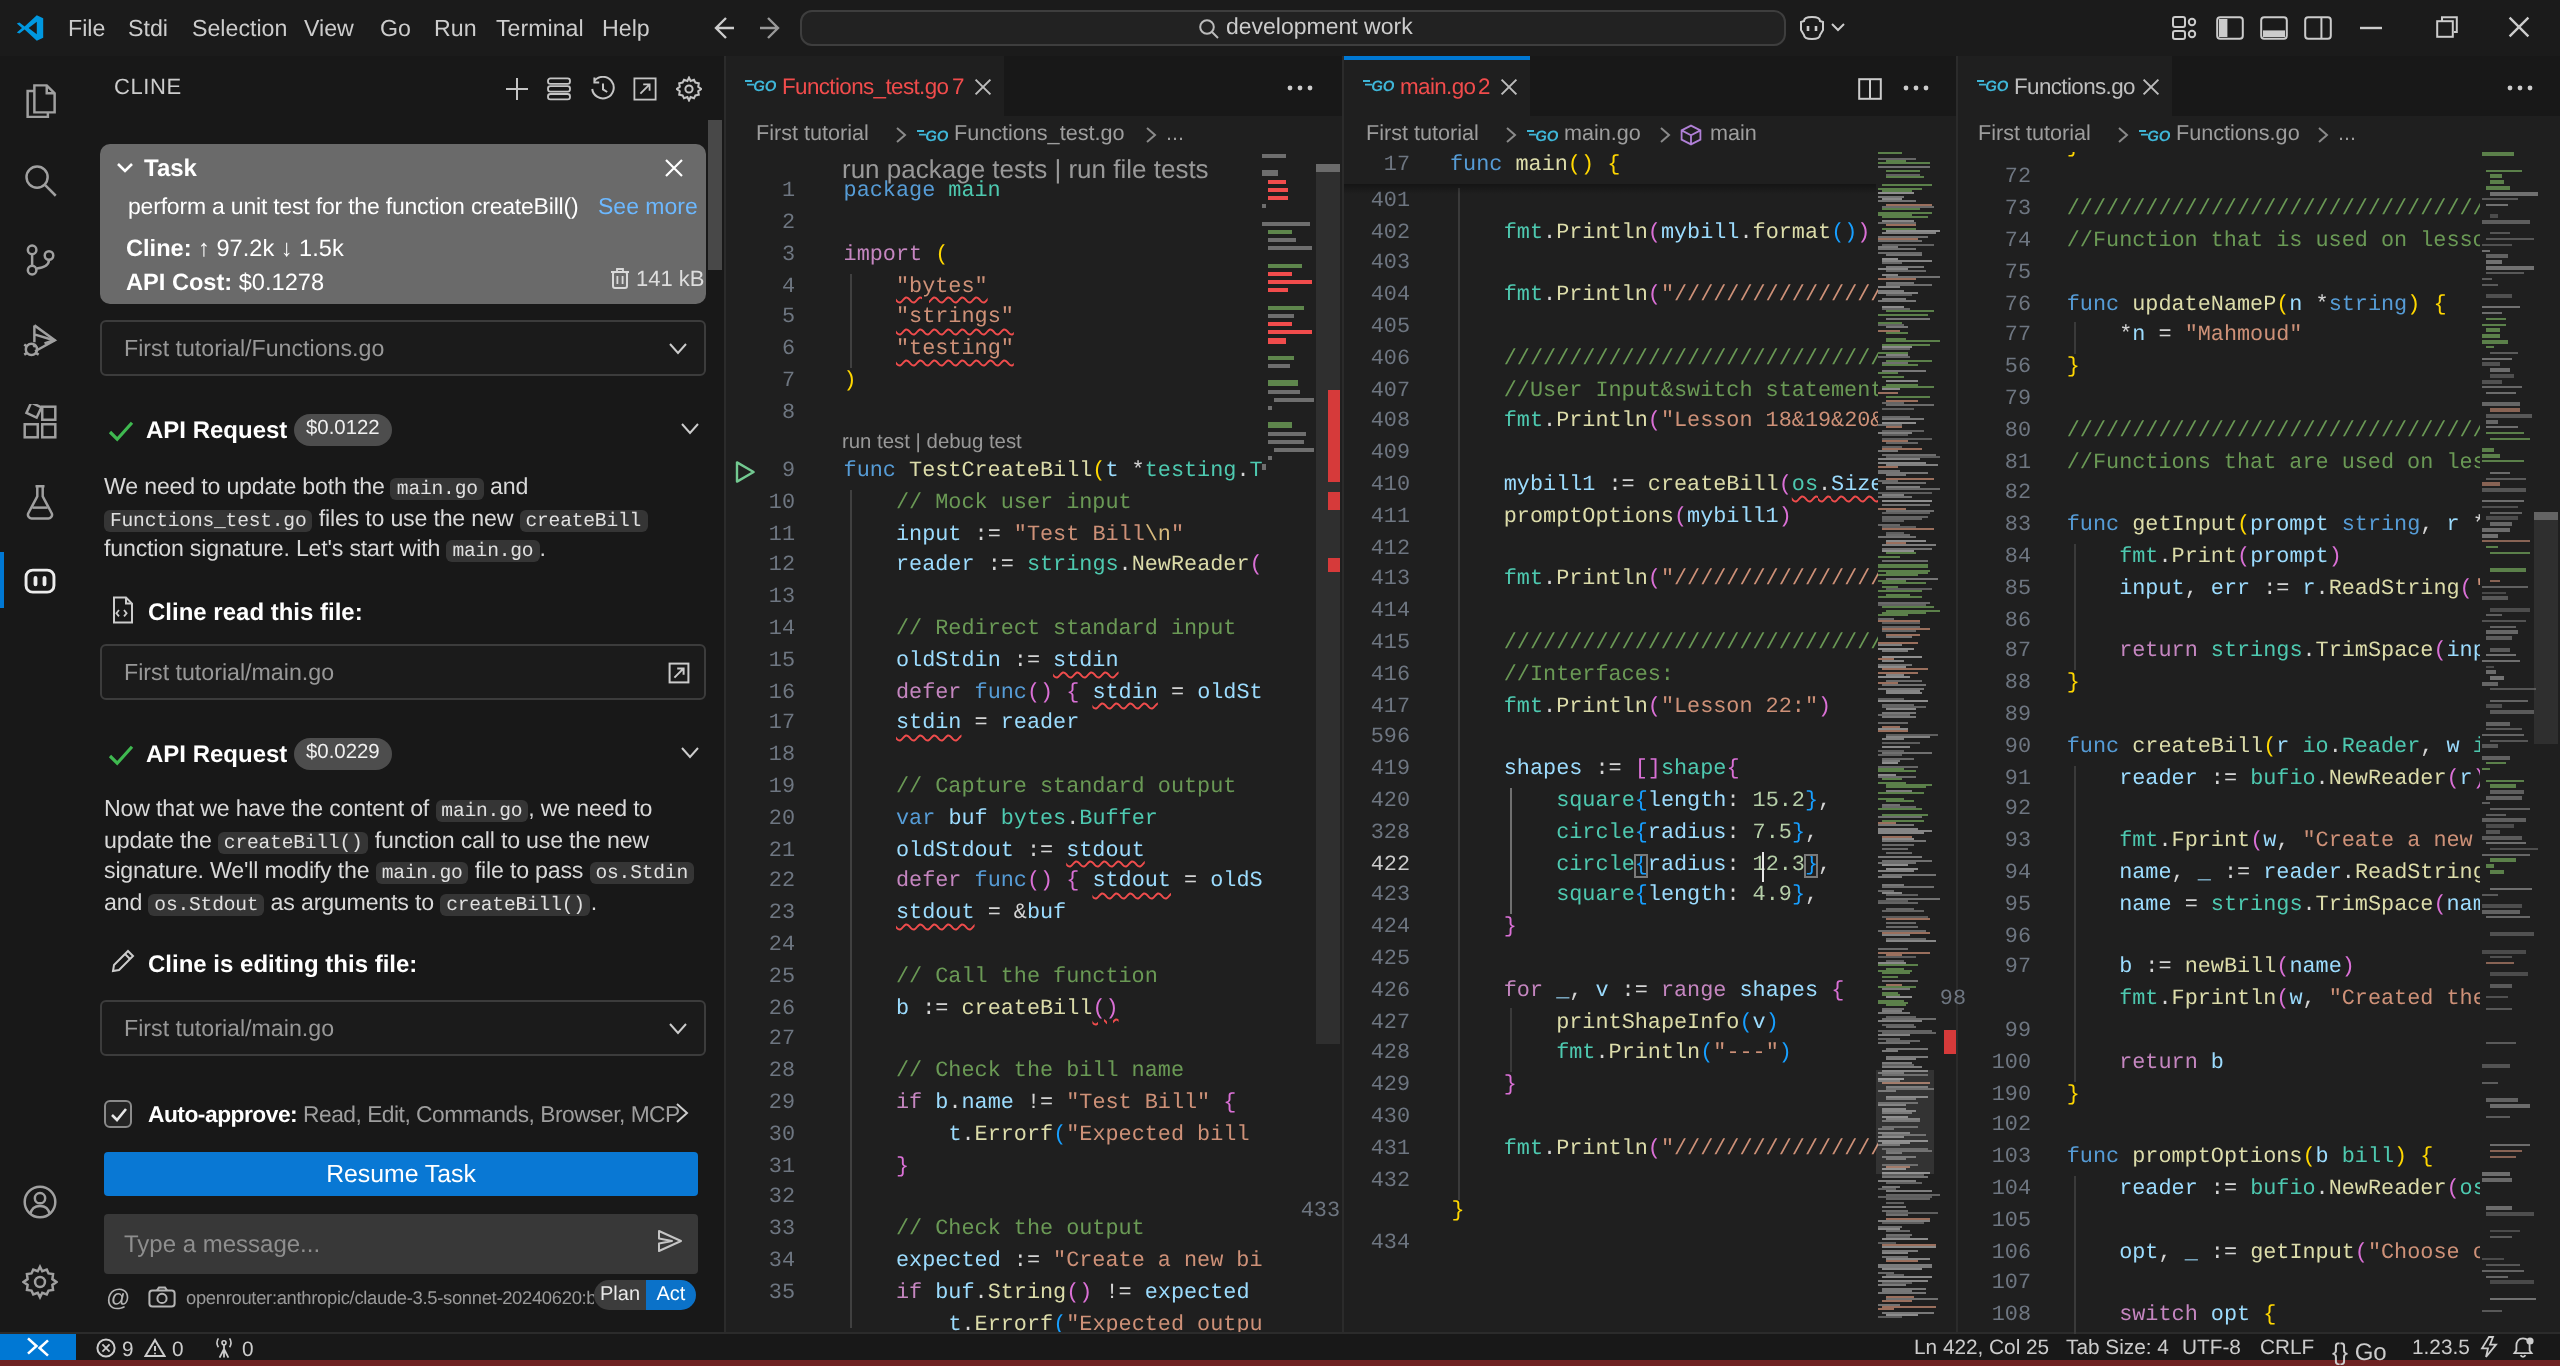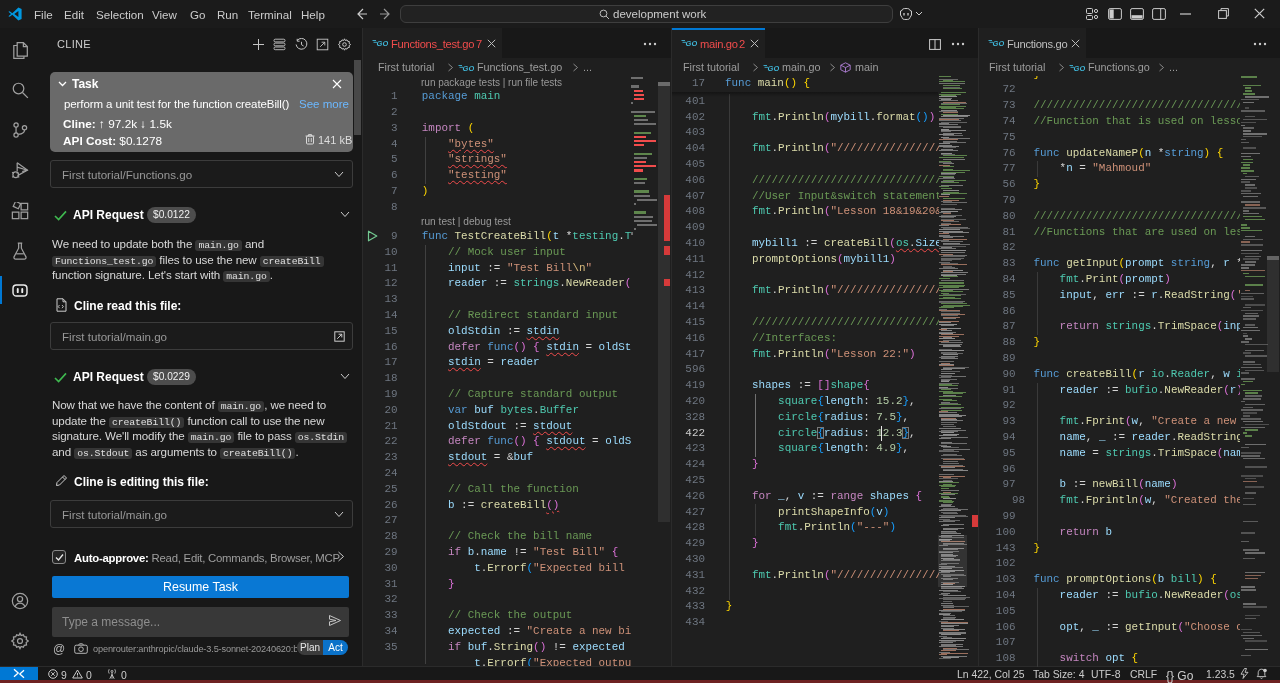--- a/index.html
+++ b/index.html
@@ -20,21 +20,21 @@
 <div class="abs" style="left:362px;top:58px;width:918px;height:608px;background:#1f1f1f"></div>
 <div class="abs" style="left:0;top:666px;width:1280px;height:14px;background:#181818;border-top:1px solid #2b2b2b"></div>
 <div class="abs" style="left:0;top:680px;width:1280px;height:3px;background:#6e2222"></div>
 <div class="abs" style="left:362px;top:28px;width:1px;height:638px;background:#2b2b2b"></div>
 <div class="abs" style="left:671px;top:28px;width:1px;height:638px;background:#2b2b2b"></div>
 <div class="abs" style="left:978px;top:28px;width:1px;height:638px;background:#2b2b2b"></div>
 <svg class="abs" style="left:8px;top:7px" width="14" height="14" viewBox="0 0 14 14" fill="none">
     <path d="M10.4 0.6 L4.3 6.2 L1.7 4.2 L0.4 4.8 L3 7 L0.4 9.2 L1.7 9.8 L4.3 7.8 L10.4 13.4 L13.6 11.9 V2.1 Z M10.4 3.9 V10.1 L6.3 7 Z" fill="#0098e0"></path>
   </svg>
 <div class="abs" style="left:34px;top:8px;font-size:11.6px;color:#cccccc">File</div>
-<div class="abs" style="left:64px;top:8px;font-size:11.6px;color:#cccccc">Edit</div>
+<div class="abs" style="left:64px;top:8px;font-size:11.6px;color:#cccccc">Stdi</div>
 <div class="abs" style="left:96px;top:8px;font-size:11.6px;color:#cccccc">Selection</div>
 <div class="abs" style="left:152px;top:8px;font-size:11.6px;color:#cccccc">View</div>
 <div class="abs" style="left:190px;top:8px;font-size:11.6px;color:#cccccc">Go</div>
 <div class="abs" style="left:217px;top:8px;font-size:11.6px;color:#cccccc">Run</div>
 <div class="abs" style="left:248px;top:8px;font-size:11.6px;color:#cccccc">Terminal</div>
 <div class="abs" style="left:301px;top:8px;font-size:11.6px;color:#cccccc">Help</div>
 <svg class="abs" style="left:355px;top:8px" width="13" height="12" viewBox="0 0 13 12" fill="none">
     <path d="M8 1 L3 6 L8 11 M3 6 H12" stroke="#cccccc" stroke-width="1.2"></path>
   </svg>
 <svg class="abs" style="left:379px;top:8px" width="13" height="12" viewBox="0 0 13 12" fill="none">
@@ -359,21 +359,21 @@
   </svg>
 <svg class="abs" style="left:1069px;top:63px" width="16" height="9" viewBox="0 0 16 9">
     <path d="M0.5 2.5 H4 M1.5 4.3 H5" stroke="#3fb6d8" stroke-width="0.9"></path>
     <text x="4.6" y="7.6" font-family="Liberation Sans" font-size="7.5" font-weight="bold" font-style="italic" fill="#3fb6d8">GO</text>
   </svg>
 <div class="abs" style="left:1088px;top:61px;font-size:10.8px;color:#9d9d9d;white-space:nowrap">Functions.go</div>
 <svg class="abs" style="left:1158px;top:63px" width="7" height="9" viewBox="0 0 7 9" fill="none">
     <path d="M1.5 1 L5.5 4.5 L1.5 8" stroke="#8a8a8a" stroke-width="1"></path>
   </svg>
 <div class="abs" style="left:1169px;top:61px;font-size:10.8px;color:#9d9d9d;white-space:nowrap">...</div>
-<div class="abs" style="left:421px;top:77px;font-size:10px;color:#999999;white-space:nowrap">run package tests | run file tests</div>
+<div class="abs" style="left:421px;top:77px;font-size:13px;color:#999999;white-space:nowrap">run package tests | run file tests</div>
 <div class="abs" style="left:421px;top:215.7px;font-size:10.2px;color:#999999;white-space:nowrap">run test | debug test</div>
 <svg class="abs" style="left:367px;top:230px" width="11" height="12" viewBox="0 0 11 12" fill="none">
     <path d="M1.5 1.2 V10.8 L9.8 6 Z" stroke="#73c991" stroke-width="1.2" stroke-linejoin="round"></path>
   </svg>
 <div class="abs" style="left:425px;top:137px;width:1px;height:47px;background:#404040"></div>
 <div class="abs" style="left:425px;top:245px;width:1px;height:419px;background:#404040"></div>
 <div class="abs" style="left:362px;top:76px;width:269px;height:590px;overflow:hidden">
     <div class="abs cl" style="left:59.80000000000001px;top:13.2px"><span class="kw">package</span><span class="pl"> </span><span class="ty">main</span></div>
     <div class="abs cl" style="left:59.80000000000001px;top:29.0px"></div>
     <div class="abs cl" style="left:59.80000000000001px;top:44.8px"><span class="ct">import</span><span class="pl"> </span><span class="b1">(</span></div>
@@ -510,21 +510,21 @@
 <div class="abs ln" style="left:671.0px;top:441.3px;color:#6e7681">423</div>
 <div class="abs ln" style="left:671.0px;top:457.1px;color:#6e7681">424</div>
 <div class="abs ln" style="left:671.0px;top:472.9px;color:#6e7681">425</div>
 <div class="abs ln" style="left:671.0px;top:488.7px;color:#6e7681">426</div>
 <div class="abs ln" style="left:671.0px;top:504.5px;color:#6e7681">427</div>
 <div class="abs ln" style="left:671.0px;top:520.3px;color:#6e7681">428</div>
 <div class="abs ln" style="left:671.0px;top:536.1px;color:#6e7681">429</div>
 <div class="abs ln" style="left:671.0px;top:551.9px;color:#6e7681">430</div>
 <div class="abs ln" style="left:671.0px;top:567.7px;color:#6e7681">431</div>
 <div class="abs ln" style="left:671.0px;top:583.5px;color:#6e7681">432</div>
-<div class="abs ln" style="left:671.0px;top:599.3px;color:#6e7681">433</div>
+<div class="abs ln" style="left:636px;top:599.3px;color:#6e7681">433</div>
 <div class="abs ln" style="left:671.0px;top:615.1px;color:#6e7681">434</div>
 <div class="abs" style="left:880.5px;top:426px;width:1.6px;height:15px;background:#e8e8e8"></div>
 <div class="abs" style="left:672px;top:76px;width:266px;height:16px;background:#1f1f1f">
     <div class="abs ln" style="left:-1px;top:0">17</div>
     <div class="abs cl" style="left:53px;top:0"><span class="kw">func</span><span class="pl"> </span><span class="fn">main</span><span class="b1">()</span><span class="pl"> </span><span class="b1">{</span></div>
   </div>
 <div class="abs" style="left:672px;top:92px;width:266px;height:5px;background:linear-gradient(rgba(0,0,0,0.35),rgba(0,0,0,0))"></div>
 <div class="abs" style="left:1037px;top:161px;width:1px;height:16px;background:#3a3a3a"></div>
 <div class="abs" style="left:1037px;top:272px;width:1px;height:63px;background:#3a3a3a"></div>
 <div class="abs" style="left:1037px;top:383px;width:1px;height:158px;background:#3a3a3a"></div>
@@ -588,24 +588,24 @@
 <div class="abs ln" style="left:981.5px;top:335.2px;color:#6e7681">88</div>
 <div class="abs ln" style="left:981.5px;top:351.0px;color:#6e7681">89</div>
 <div class="abs ln" style="left:981.5px;top:366.8px;color:#6e7681">90</div>
 <div class="abs ln" style="left:981.5px;top:382.6px;color:#6e7681">91</div>
 <div class="abs ln" style="left:981.5px;top:398.4px;color:#6e7681">92</div>
 <div class="abs ln" style="left:981.5px;top:414.2px;color:#6e7681">93</div>
 <div class="abs ln" style="left:981.5px;top:430.0px;color:#6e7681">94</div>
 <div class="abs ln" style="left:981.5px;top:445.8px;color:#6e7681">95</div>
 <div class="abs ln" style="left:981.5px;top:461.6px;color:#6e7681">96</div>
 <div class="abs ln" style="left:981.5px;top:477.4px;color:#6e7681">97</div>
-<div class="abs ln" style="left:991px;top:493.2px;color:#6e7681">98</div>
+<div class="abs ln" style="left:949px;top:493.2px;color:#6e7681">98</div>
 <div class="abs ln" style="left:981.5px;top:509.0px;color:#6e7681">99</div>
 <div class="abs ln" style="left:981.5px;top:524.8px;color:#6e7681">100</div>
-<div class="abs ln" style="left:981.5px;top:540.6px;color:#6e7681">143</div>
+<div class="abs ln" style="left:981.5px;top:540.6px;color:#6e7681">190</div>
 <div class="abs ln" style="left:981.5px;top:556.4px;color:#6e7681">102</div>
 <div class="abs ln" style="left:981.5px;top:572.2px;color:#6e7681">103</div>
 <div class="abs ln" style="left:981.5px;top:588.0px;color:#6e7681">104</div>
 <div class="abs ln" style="left:981.5px;top:603.8px;color:#6e7681">105</div>
 <div class="abs ln" style="left:981.5px;top:619.6px;color:#6e7681">106</div>
 <div class="abs ln" style="left:981.5px;top:635.4px;color:#6e7681">107</div>
 <div class="abs ln" style="left:981.5px;top:651.2px;color:#6e7681">108</div>
 <div class="abs" style="left:631px;top:77.0px;width:12px;height:2.2px;background:rgba(190,190,190,0.5)"></div>
 <div class="abs" style="left:631px;top:85.4px;width:8px;height:2.2px;background:rgba(190,190,190,0.5)"></div>
 <div class="abs" style="left:634px;top:89.6px;width:9px;height:2.2px;background:#f14c4c"></div>

